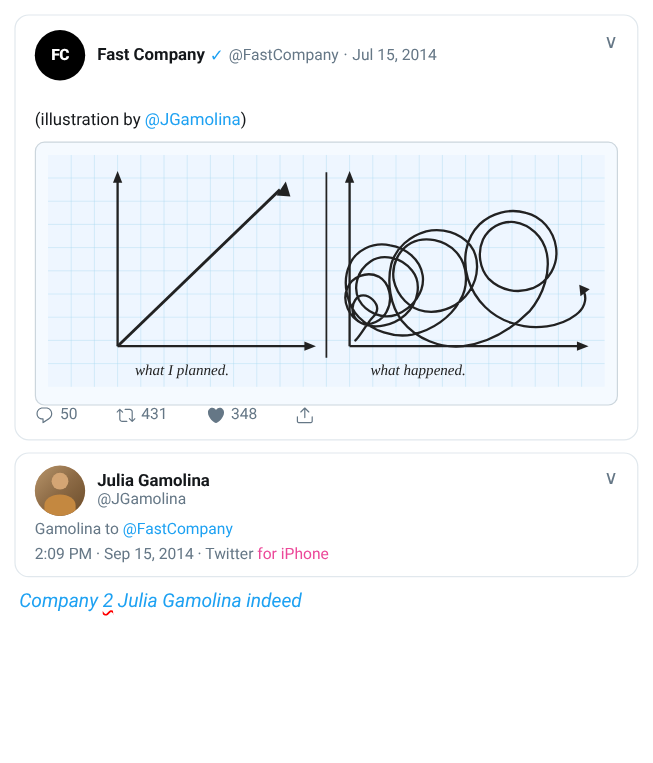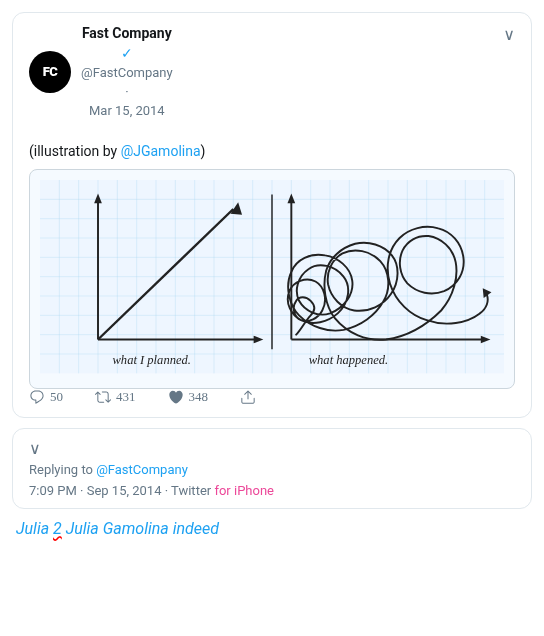--- a/index.html
+++ b/index.html
@@ -46,21 +46,20 @@
       color: #fff;
       font-weight: 900;
       font-size: 13px;
       letter-spacing: -0.5px;
     }
     .tweet-name-row {
       display: flex;
       align-items: center;
       gap: 4px;
       flex-wrap: wrap;
-      flex-direction: column;
     }
     .tweet-name {
       font-weight: 700;
       font-size: 14px;
       color: #14171a;
     }
     .verified-badge {
       display: inline-flex;
       align-items: center;
       color: #1da1f2;
@@ -108,21 +107,20 @@
       align-items: center;
       gap: 32px;
       color: #657786;
       font-size: 13px;
     }
     .tweet-action {
       display: flex;
       align-items: center;
       gap: 5px;
       cursor: pointer;
-      font-family: Liberation Serif, serif;
     }
     .tweet-action svg {
       width: 16px;
       height: 16px;
       fill: #657786;
     }
 
     
     .reply-tweet {
       padding: 10px 16px;
@@ -234,21 +232,21 @@
     <div class="tweet-header-left">
       <div class="avatar-fc">
         <span class="avatar-fc-text">FC</span>
       </div>
       <div>
         <div class="tweet-name-row">
           <span class="tweet-name">Fast Company</span>
           <span class="verified-badge">✓</span>
           <span class="tweet-handle">@FastCompany</span>
           <span class="tweet-date">·</span>
-          <span class="tweet-date">Mar 15, 2014</span>
+          <span class="tweet-date">Jul 15, 2014</span>
         </div>
       </div>
     </div>
     <span class="chevron-down">∨</span>
   </div>
 
   <div class="tweet-body-text">
     <br>
     <span>(illustration by </span><a href="#">@JGamolina</a><span>)</span>
   </div>
@@ -393,28 +391,37 @@
       <svg viewBox="0 0 24 24">
         <path d="M17.53 7.47l-5-5c-.293-.293-.768-.293-1.06 0l-5 5c-.294.293-.294.768 0 1.06s.767.294 1.06 0l3.72-3.72V15c0 .414.336.75.75.75s.75-.336.75-.75V4.81l3.72 3.72c.146.147.338.22.53.22s.384-.072.53-.22c.293-.293.293-.767 0-1.06z"></path>
         <path d="M19.708 21.944H4.292C3.028 21.944 2 20.916 2 19.652V14c0-.414.336-.75.75-.75s.75.336.75.75v5.652c0 .437.355.792.792.792h15.416c.437 0 .792-.355.792-.792V14c0-.414.336-.75.75-.75s.75.336.75.75v5.652c0 1.264-1.028 2.292-2.292 2.292z"></path>
       </svg>
     </div>
   </div>
 </div>
 
 <div class="reply-tweet">
   <div class="reply-header">
+    <div class="reply-header-left">
+      <div class="avatar-jg">
+        <div class="avatar-jg-img"></div>
+      </div>
+      <div>
+        <div class="tweet-name">Julia Gamolina</div>
+        <div class="tweet-handle">@JGamolina</div>
+      </div>
+    </div>
     <span class="chevron-down">∨</span>
   </div>
 
   <div class="replying-to">
-    <span>Replying to </span><a href="#">@FastCompany</a>
+    <span>Gamolina to </span><a href="#">@FastCompany</a>
   </div>
 
 
   <div class="reply-meta">
-    <span>7:09 PM · Sep 15, 2014 · </span><span>Twitter </span><a href="#">for iPhone</a>
+    <span>2:09 PM · Sep 15, 2014 · </span><span>Twitter </span><a href="#">for iPhone</a>
   </div>
 </div>
 
 <div class="figure-caption">
-  <span>Julia </span><span class="figure-num">2</span><span> Julia Gamolina indeed</span>
+  <span>Company </span><span class="figure-num">2</span><span> Julia Gamolina indeed</span>
 </div>
 
 </body></html>

